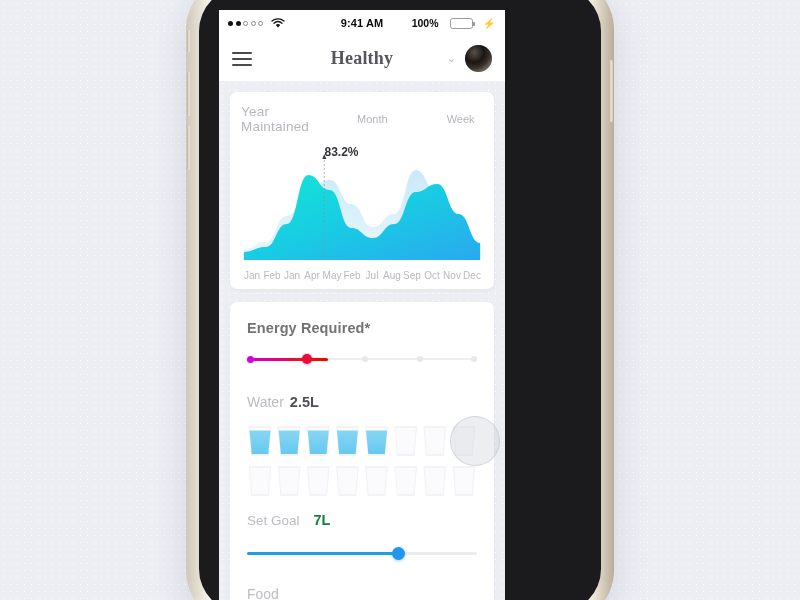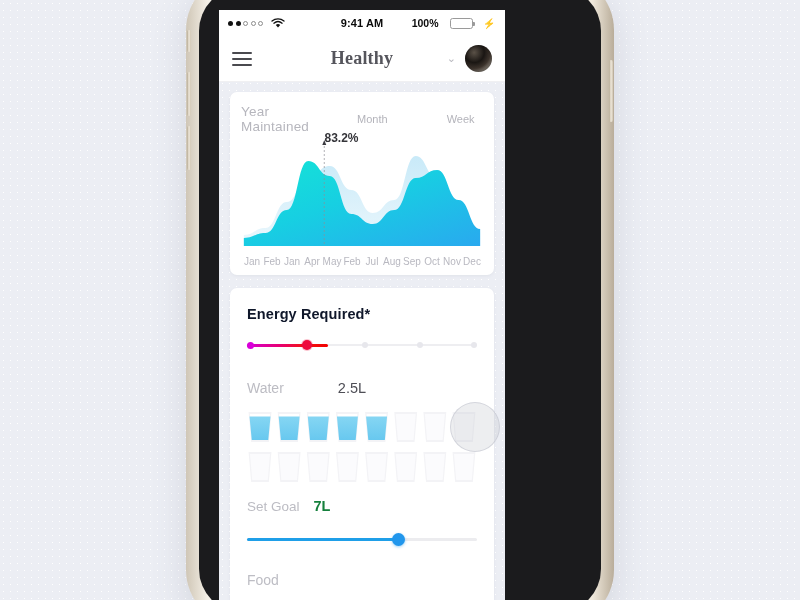--- a/index.html
+++ b/index.html
@@ -106,57 +106,57 @@
   #chart-card { padding: 12px 11px 8px 11px; }
   #chart-head { display: flex; align-items: center; }
   #chart-title { font-size: 13.5px; color: #b6b6bd; letter-spacing: .2px; }
   #range-tabs { margin-left: auto; display: flex; align-items: center; gap: 11px; }
   .range-tab { font-size: 11px; color: #b4b4bb; cursor: pointer; margin-left: 48px; }
   .range-tab.active {
     color: #4a4a52; font-weight: bold;
     border: 1px solid #a21caf; border-radius: 9px;
     padding: 2.5px 8px;
   }
-  #chart-plot { position: relative; height: 112px; }
+  #chart-plot { position: relative; height: 112px; margin-top: 14px; }
   #chart-plot svg { display: block; width: 100%; height: 100%; }
   #chart-value-label {
     position: absolute; left: 34.5%; top: -3px;
     font-size: 12px; font-weight: bold; color: #343439; white-space: nowrap;
   }
   #month-axis {
     display: flex; 
     padding: 10px 1px 0 1px; font-size: 10px; color: #b8b8c0;
   }
   #month-axis span { flex: 1; text-align: center; }
 
   
   #energy-card { padding: 18px 17px 20px 17px; }
-  #energy-title { font-size: 14.5px; font-weight: bold; color: #0f172a; letter-spacing: .1px; }
+  #energy-title { font-size: 14.5px; font-weight: bold; color: #737373; letter-spacing: .1px; }
   #energy-slider { position: relative; height: 14px; margin-top: 16px; }
   #energy-track {
     position: absolute; top: 6px; left: 0; right: 0; height: 2px;
     background: #eeeef1; border-radius: 2px;
   }
   #energy-fill {
     position: absolute; top: 5.5px; left: 0; width: 35%; height: 3px;
     background: linear-gradient(90deg,#d400d4 0%, #e8006e 42%, #f31414 70%, #f20000 100%);
     border-radius: 3px;
   }
   .energy-dot { position: absolute; border-radius: 50%; }
   #energy-dot-start { top: 3.5px; left: 0; width: 7px; height: 7px; background: #d900d9; }
   #energy-handle {
     position: absolute; top: 2px; left: 24%;
     width: 10px; height: 10px; border-radius: 50%; background: #ed0b3d;
     box-shadow: 0 0 0 1px rgba(237,11,61,.25);
   }
   .energy-tick { position: absolute; top: 4px; width: 6px; height: 6px; border-radius: 50%; background: #e7e7ec; }
 
-  #water-row { display: flex; align-items: flex-start; gap: 14px; margin-top: 28px; }
+  #water-row { display: flex; align-items: flex-start; gap: 6px; margin-top: 28px; }
   #water-label { font-size: 14px; color: #bcbcc3; }
-  #water-value { font-size: 14.5px; font-weight: normal; color: #4e4e56; margin-left: 40px; }
+  #water-value { font-size: 14.5px; font-weight: bold; color: #4e4e56; }
 
   #glasses { margin-top: 16px; position: relative; }
   .glass-row { display: flex; justify-content: space-between; margin-bottom: 10px; }
   .glass { width: 26px; position: relative; }
   .glass-body {
     width: 26px; height: 30px; position: relative;
     clip-path: polygon(6% 0%, 94% 0%, 84% 100%, 16% 100%);
     background: #f3f3f6;
     border-radius: 1px;
   }

